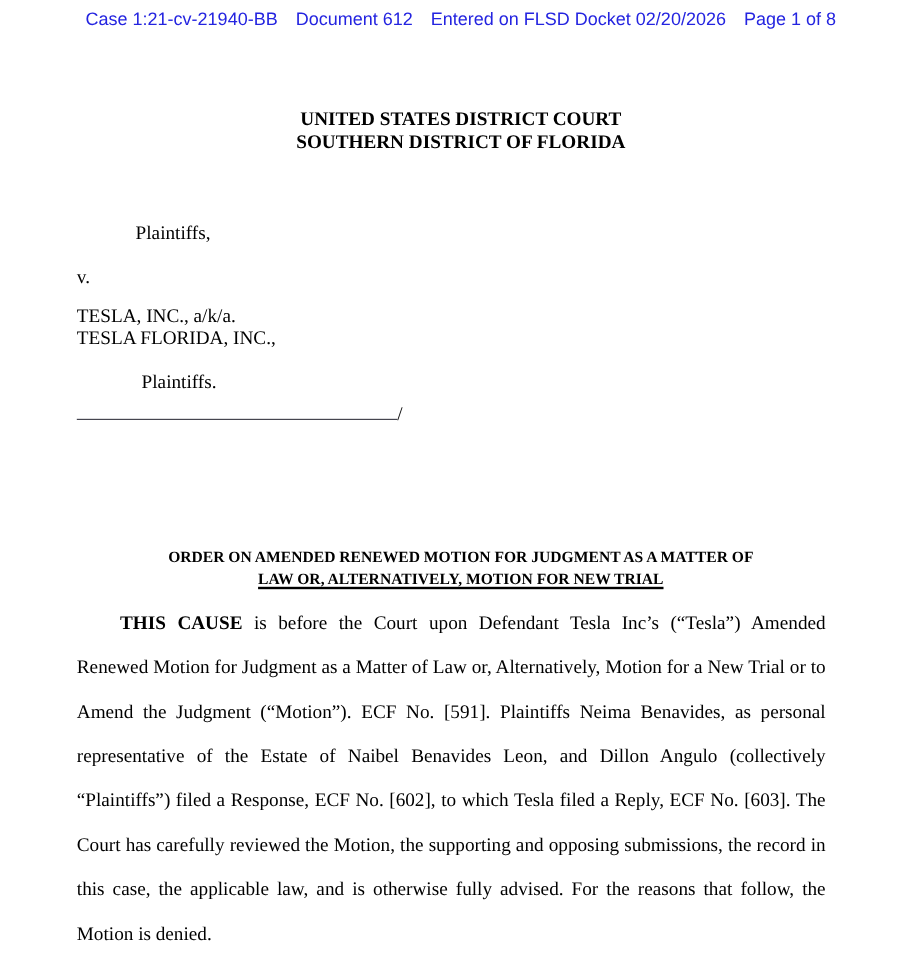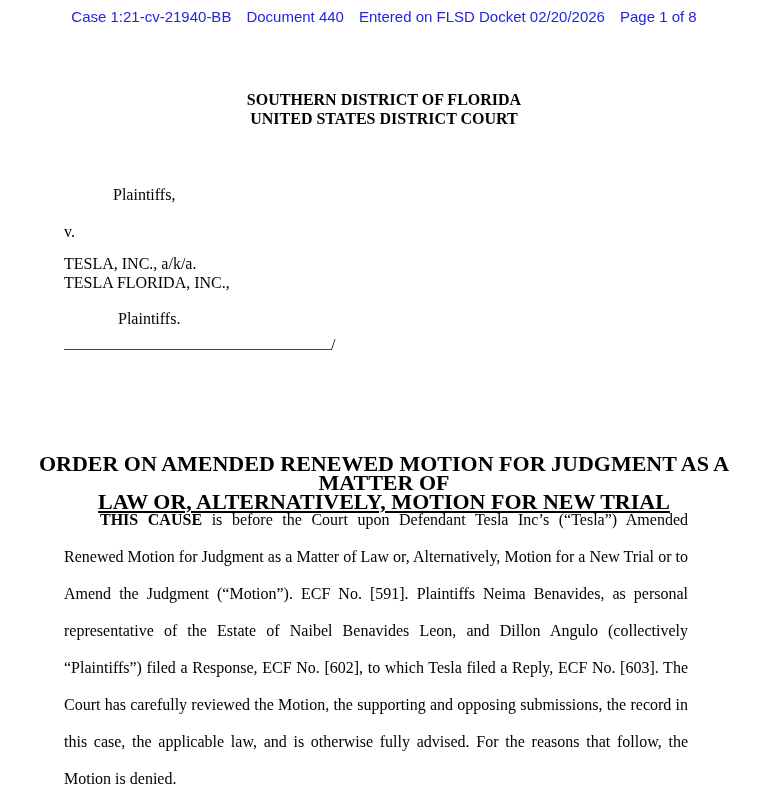--- a/index.html
+++ b/index.html
@@ -92,21 +92,21 @@
   }
 
   
   .order-title {
     position: absolute;
     top: 455px;
     left: 0;
     width: 100%;
     text-align: center;
     font-weight: 700;
-    font-size: 22px;
+    font-size: 13px;
     line-height: 18.8px;
   }
   .order-title .underlined {
     text-decoration: underline;
     text-decoration-thickness: 1.6px;
     text-underline-offset: 2px;
   }
 
   
   .body-par {
@@ -122,28 +122,28 @@
   }
   .body-par b { font-weight: 700; font-family: Liberation Serif, serif; }
 </style>
 </head>
 <body>
 
 <div class="page">
 
   <header class="docket-header">
     <span>Case 1:21-cv-21940-BB</span>
-    <span>Document 440</span>
+    <span>Document 612</span>
     <span>Entered on FLSD Docket 02/20/2026</span>
     <span>Page 1 of 8</span>
   </header>
 
   <div class="court-title">
+    <div>UNITED STATES DISTRICT COURT</div>
     <div>SOUTHERN DISTRICT OF FLORIDA</div>
-    <div>UNITED STATES DISTRICT COURT</div>
   </div>
 
 
   <div class="caption">
 
     <div class="party-label">Plaintiffs,</div>
 
     <div class="versus">v.</div>
 
     <div class="defendant-names">

